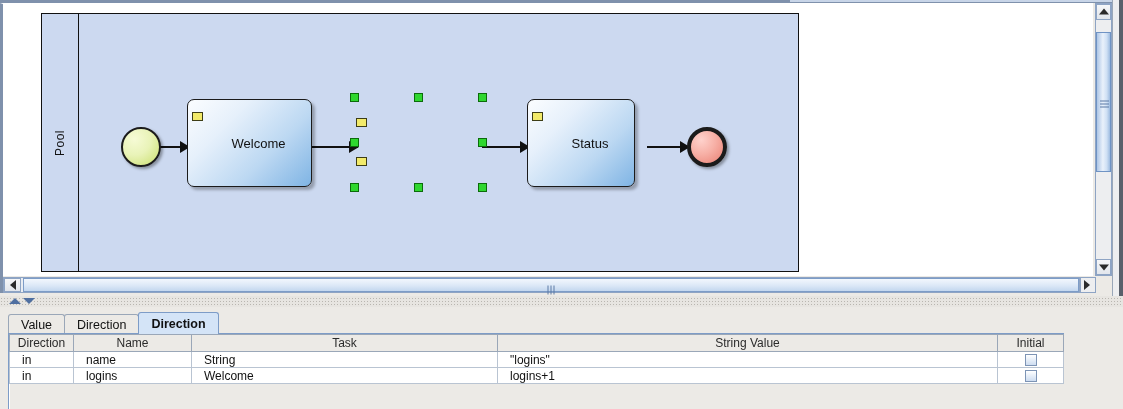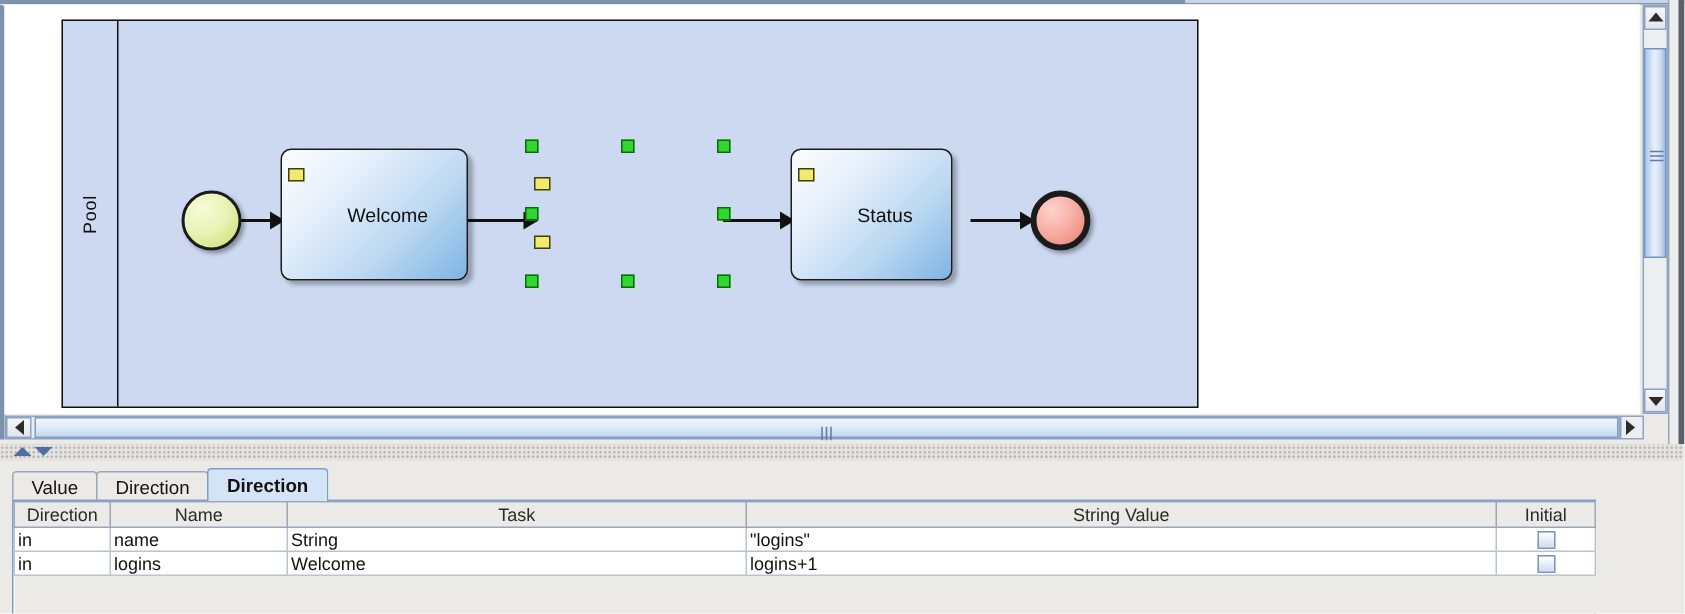--- a/index.html
+++ b/index.html
@@ -137,21 +137,21 @@
       border-radius:3px 3px 0 0; display:flex; align-items:center; margin-right:-1px; }
   .tab.active { background:#d4e4f7; border-color:#7d9cc7; height:22px; font-weight:bold;
       z-index:3; }
 
   .table-wrap { position:absolute; left:8px; top:26px; width:1056px; height:78px;
       background:#ffffff; border:1px solid #7d9cc7; }
   .ptable { width:100%; border-collapse:collapse; table-layout:fixed; font-size:12px; }
   .ptable th { height:17px; background:#eceae6; border:1px solid #9aa7b8;
       font-weight:normal; color:#2b2b2b; font-size:12px; }
   .ptable td { height:16px; background:#ffffff; border:1px solid #b9c4d2;
-      padding:0 2px; color:#111; font-size:12px; vertical-align:middle; }
+      padding:0 12px; color:#111; font-size:12px; vertical-align:middle; }
   .ptable td.c { text-align:center; }
   .cbx { display:inline-block; width:12px; height:12px; border:1px solid #7d94b5;
       background:linear-gradient(#ffffff,#cddcf0); vertical-align:middle; }
   .filler { background:#eceae6 !important; border:none !important; height:auto; }
   .left-edge { position:absolute; left:0; top:3px; width:3px; height:290px; background:#7f91ac; }
 </style>
 </head>
 <body>
 
 <div class="app">

